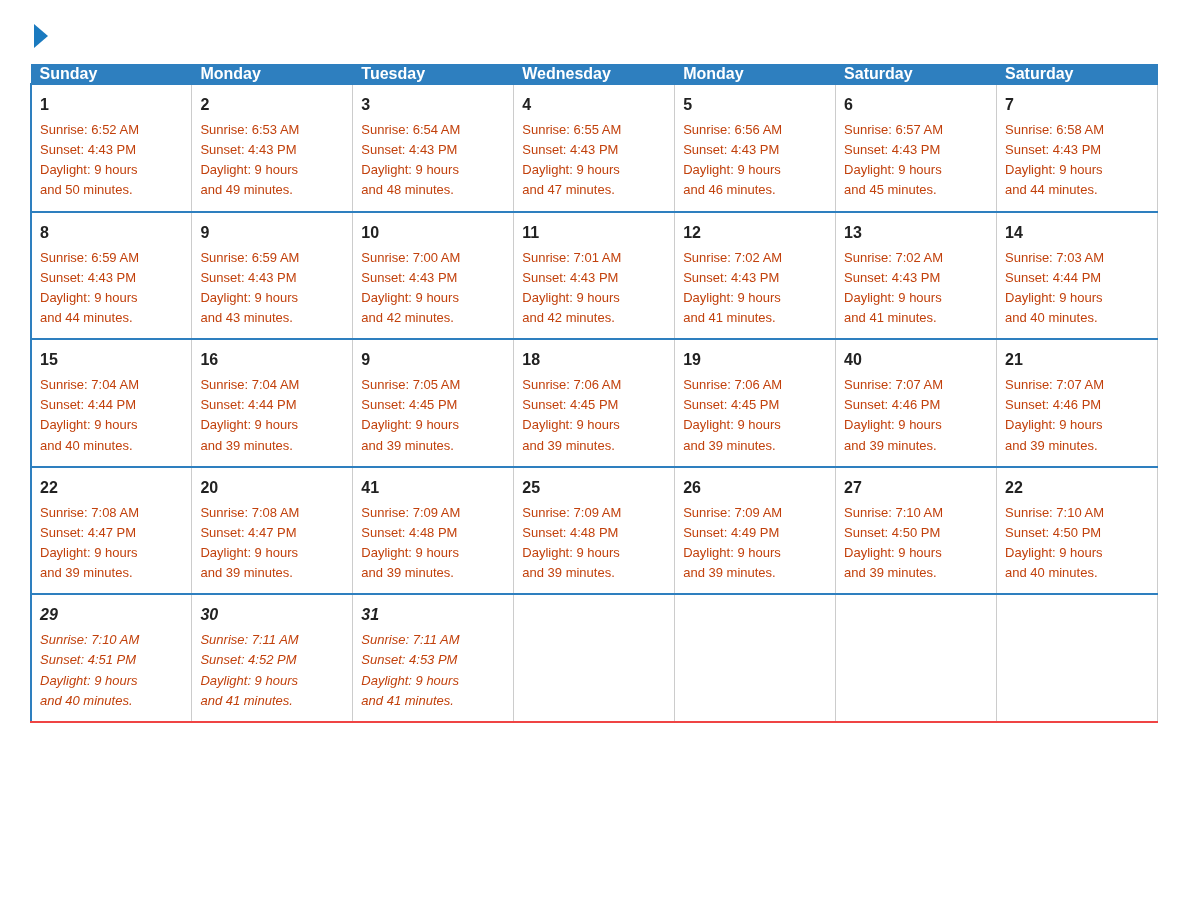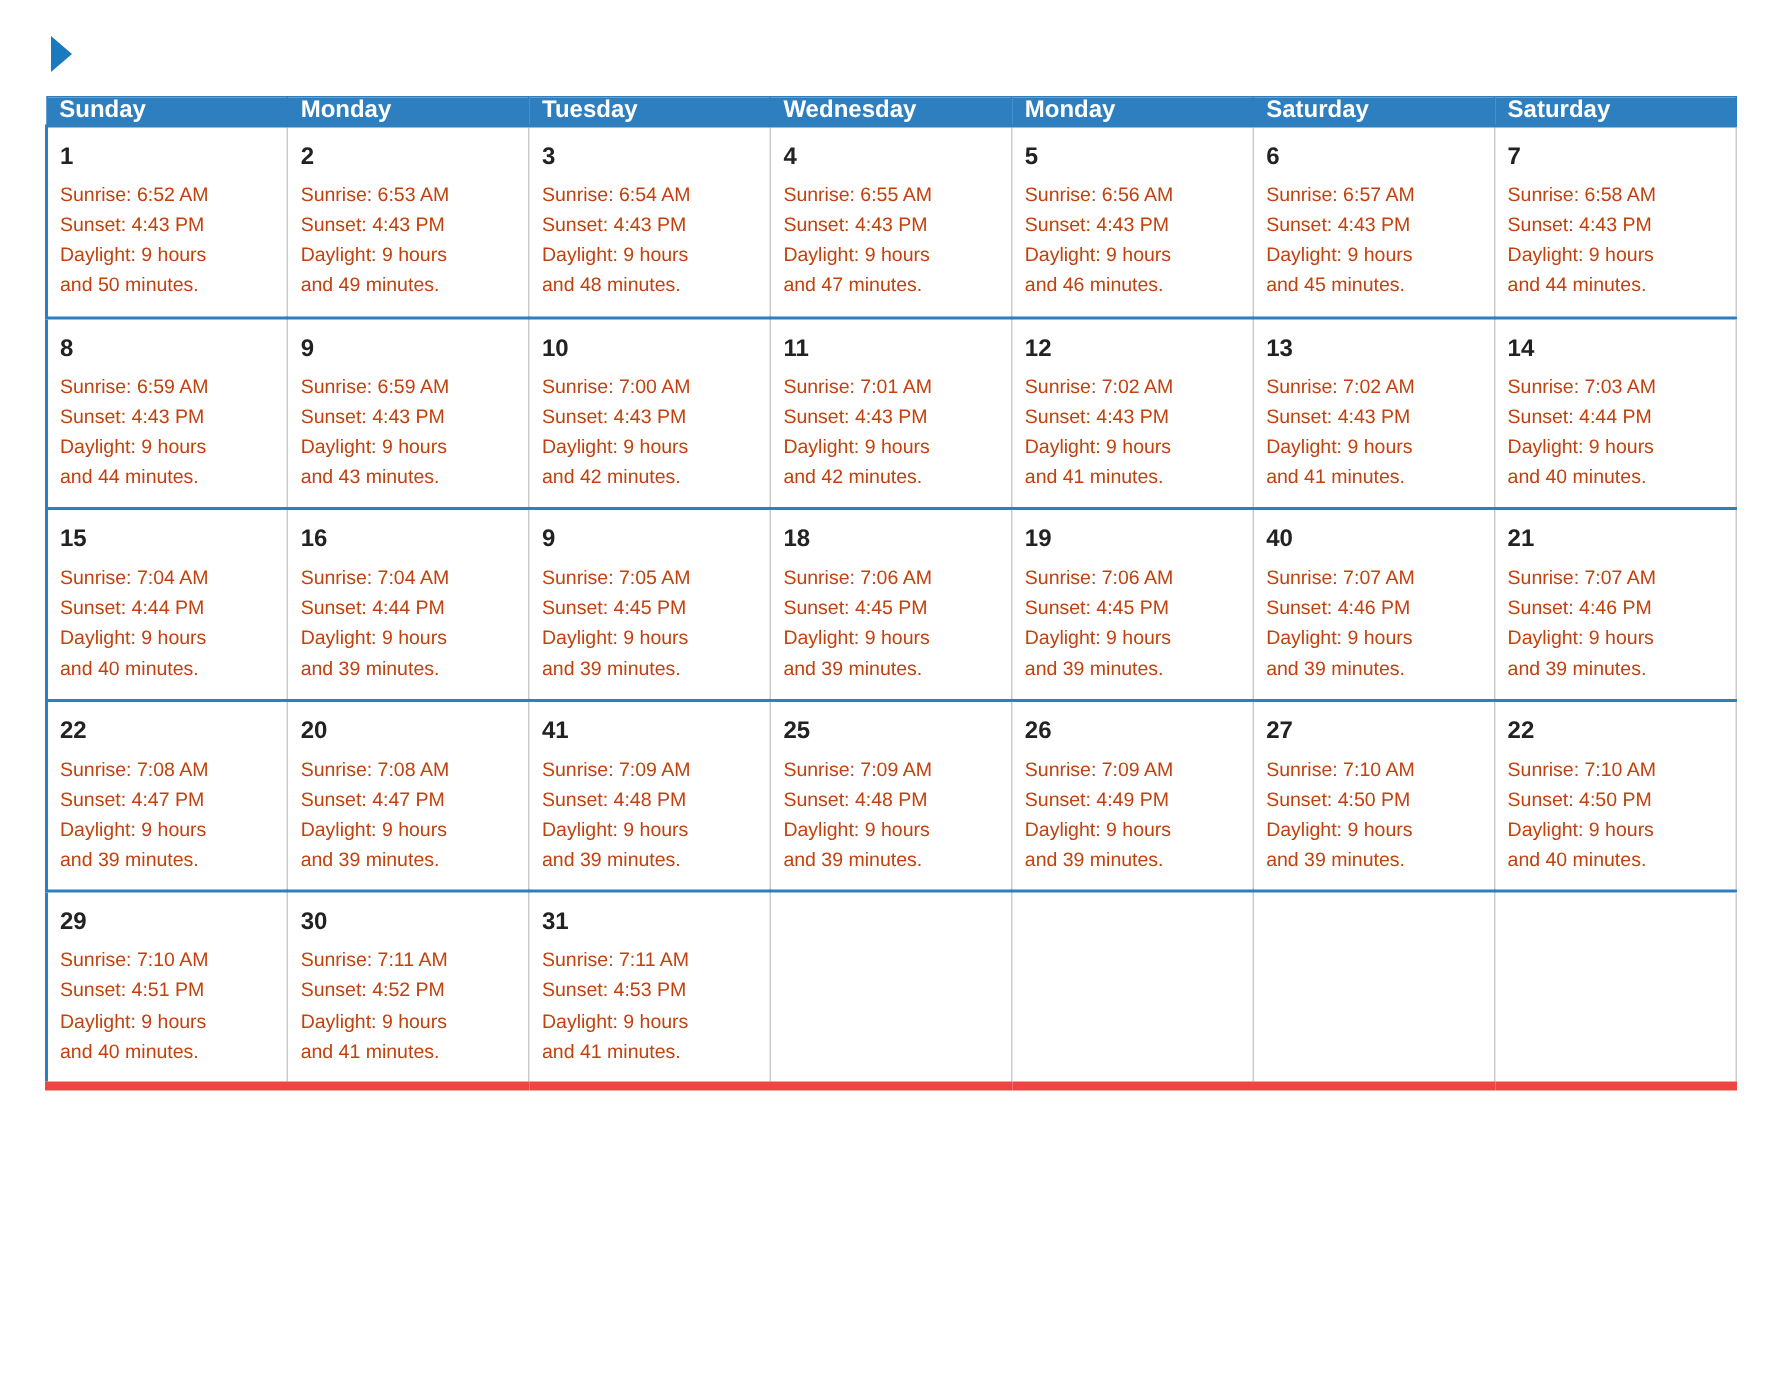--- a/index.html
+++ b/index.html
@@ -96,21 +96,22 @@
     }
     .day-info {
       font-size: 13px;
       color: #c2410c;
       line-height: 1.55;
     }
     tbody tr {
       border-top: 2px solid #2e7fbf;
     }
     tbody tr:last-child td {
-      border-bottom: 6px solid #ef4444;
+      border-bottom: 2px solid #ef4444;
+      font-style: italic;
     }
     td.empty {
       background: #fff;
     }
   </style>
 </head>
 <body>
 
 <div class="header">
   <div class="logo">

